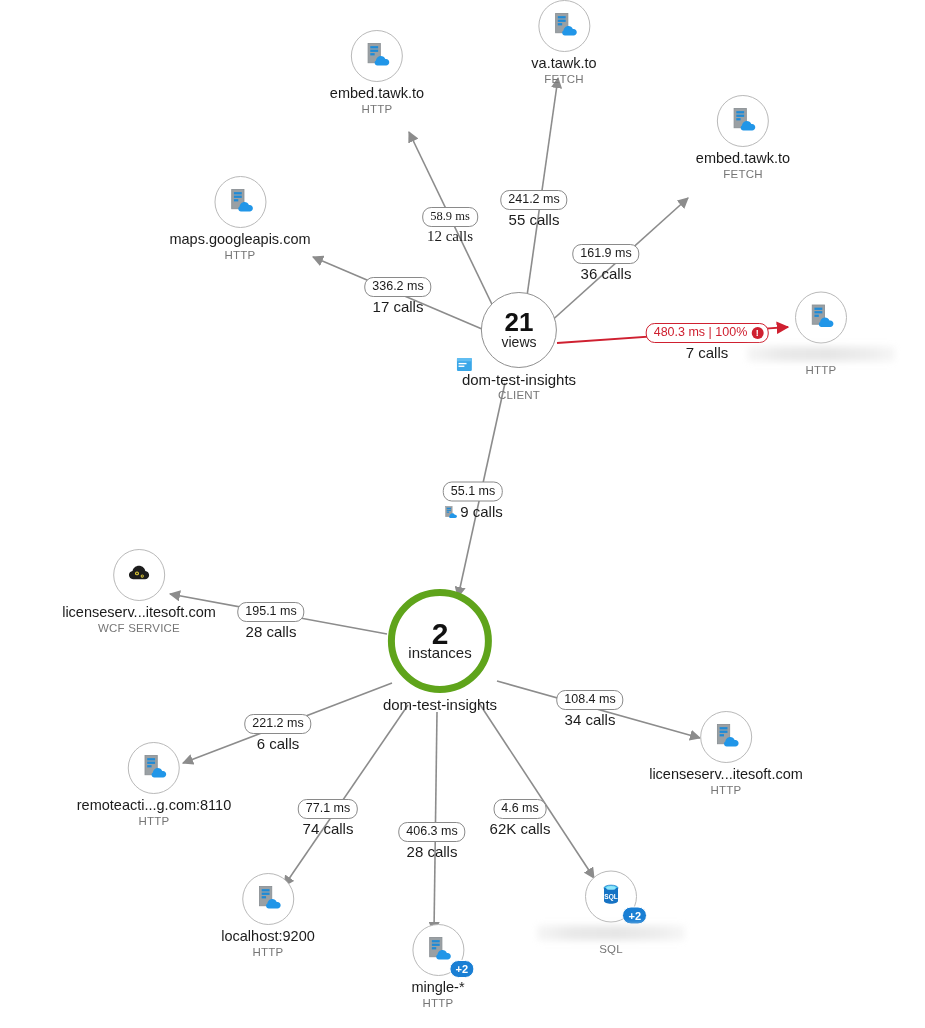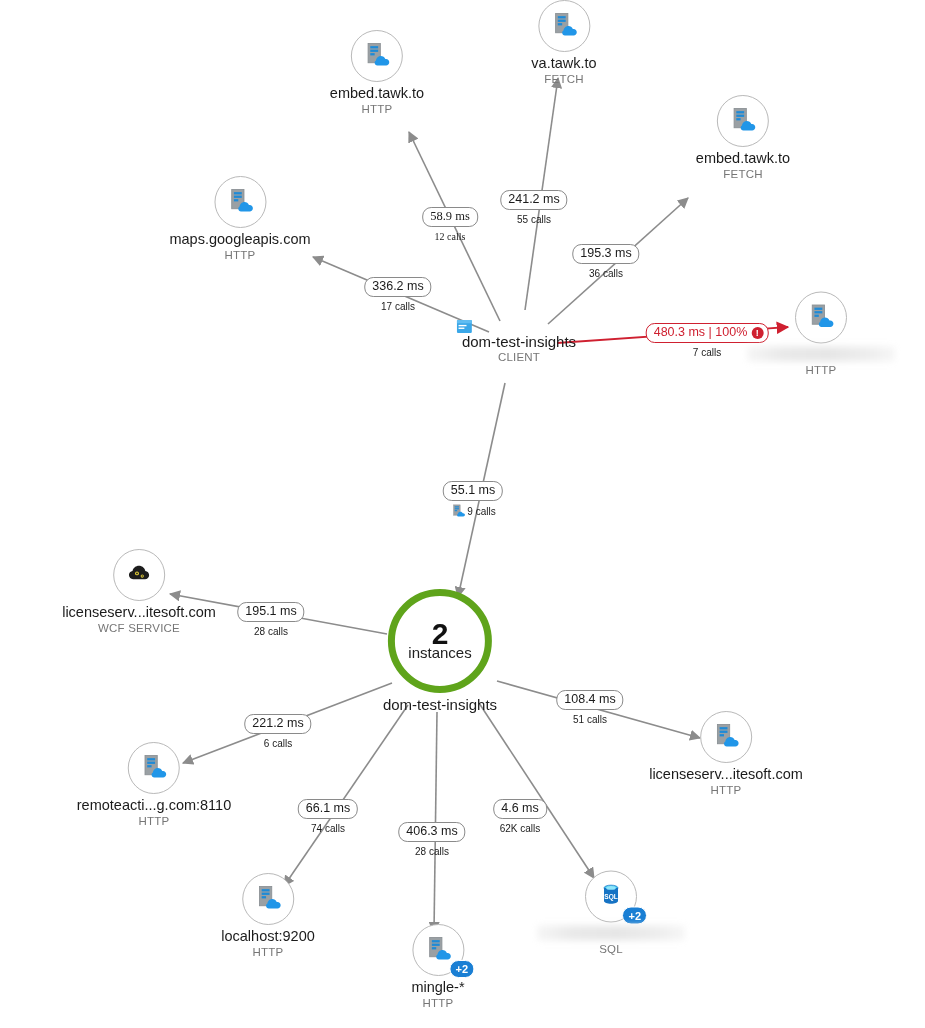--- a/index.html
+++ b/index.html
@@ -42,21 +42,21 @@
     border:1.5px solid #fff;
   }
 
   
   .elabel{position:absolute;transform:translate(-50%,-50%);text-align:center;white-space:nowrap;}
   .pill{
     display:inline-block;border:1px solid #8a8a8a;border-radius:9px;
     background:#fff;color:#1b1b1b;font-size:12.5px;line-height:15px;
     padding:1px 7px 2px 7px;
   }
-  .calls{font-size:10px;color:#1b1b1b;margin-top:2px;line-height:15px;}
+  .calls{font-size:15px;color:#1b1b1b;margin-top:2px;line-height:15px;}
   .calls .ic{display:inline-block;vertical-align:-3px;margin-right:2px;}
 
   .elabel.err .pill{
     border-color:var(--red);color:var(--red);
     padding-right:20px;position:relative;
   }
   .err-dot{
     position:absolute;right:4px;top:50%;transform:translateY(-50%);
     width:12px;height:12px;border-radius:50%;background:var(--red);
     color:#fff;font-size:9px;font-weight:700;line-height:12px;text-align:center;
@@ -91,36 +91,36 @@
         <line x1="437" y1="712" x2="434" y2="932" stroke="#8c8c8c" stroke-width="1.6" marker-end="url(#ah)"></line>
         <line x1="479" y1="703" x2="594" y2="878" stroke="#8c8c8c" stroke-width="1.6" marker-end="url(#ah)"></line>
         <line x1="497" y1="681" x2="700" y2="738" stroke="#8c8c8c" stroke-width="1.6" marker-end="url(#ah)"></line>
       </g>
   </svg>
 
   <div id="edge-labels">
       <div class="elabel" style="left: 398px; top: 295px;"><div class="pill">336.2 ms</div><div class="calls">17 calls</div></div>
       <div class="elabel" style="left: 450px; top: 225px; font-family: Liberation Serif, serif;"><div class="pill">58.9 ms</div><div class="calls">12 calls</div></div>
       <div class="elabel" style="left: 534px; top: 208px;"><div class="pill">241.2 ms</div><div class="calls">55 calls</div></div>
-      <div class="elabel" style="left: 606px; top: 262px;"><div class="pill">195.3 ms</div><div class="calls">36 calls</div></div>
+      <div class="elabel" style="left: 606px; top: 262px;"><div class="pill">161.9 ms</div><div class="calls">36 calls</div></div>
       <div class="elabel err" style="left: 707px; top: 341px;"><div class="pill">480.3 ms | 100%<span class="err-dot">!</span></div><div class="calls">7 calls</div></div>
       <div class="elabel" style="left: 473px; top: 501px;"><div class="pill">55.1 ms</div><div class="calls"><span class="ic"><svg width="15" height="15" viewBox="0 0 32 32">
       <rect x="6" y="4" width="14" height="22" fill="#9aa0a4"></rect>
       <rect x="6" y="4" width="14" height="22" fill="none" stroke="#8b9195" stroke-width="1"></rect>
       <rect x="8.5" y="7" width="9" height="2.6" fill="#1f8ad6"></rect>
       <rect x="8.5" y="11" width="9" height="2.6" fill="#1f8ad6"></rect>
       <rect x="8.5" y="15" width="5" height="2.6" fill="#1f8ad6"></rect>
       <path d="M15 24c0-3.1 2.5-5.6 5.6-5.6 2.3 0 4.3 1.4 5.1 3.4.3-.1.6-.1.9-.1 2 0 3.6 1.6 3.6 3.6S28.6 29 26.6 29H16.6C14.9 29 13.5 27.6 13.5 25.9c0-1 .5-1.9 1.3-2.4z" fill="#2196e8"></path>
     </svg></span>9 calls</div></div>
       <div class="elabel" style="left: 271px; top: 620px;"><div class="pill">195.1 ms</div><div class="calls">28 calls</div></div>
       <div class="elabel" style="left: 278px; top: 732px;"><div class="pill">221.2 ms</div><div class="calls">6 calls</div></div>
-      <div class="elabel" style="left: 328px; top: 817px;"><div class="pill">66.1 ms</div><div class="calls">74 calls</div></div>
+      <div class="elabel" style="left: 328px; top: 817px;"><div class="pill">77.1 ms</div><div class="calls">74 calls</div></div>
       <div class="elabel" style="left: 432px; top: 840px;"><div class="pill">406.3 ms</div><div class="calls">28 calls</div></div>
       <div class="elabel" style="left: 520px; top: 817px;"><div class="pill">4.6 ms</div><div class="calls">62K calls</div></div>
-      <div class="elabel" style="left: 590px; top: 708px;"><div class="pill">108.4 ms</div><div class="calls">51 calls</div></div>
+      <div class="elabel" style="left: 590px; top: 708px;"><div class="pill">108.4 ms</div><div class="calls">34 calls</div></div>
     </div>
   <div id="node-layer">
       <div class="node small" style="left: 377px; top: 73px;">
         <div style="position: relative; width: 52px; height: 52px; margin: 0px auto;">
           <div class="ring" style="position: absolute; left: 0px; top: 0px;">
             <span><svg width="28" height="28" viewBox="0 0 32 32">
       <rect x="6" y="4" width="14" height="22" fill="#9aa0a4"></rect>
       <rect x="6" y="4" width="14" height="22" fill="none" stroke="#8b9195" stroke-width="1"></rect>
       <rect x="8.5" y="7" width="9" height="2.6" fill="#1f8ad6"></rect>
       <rect x="8.5" y="11" width="9" height="2.6" fill="#1f8ad6"></rect>
@@ -314,20 +314,26 @@
       <path d="M15 24c0-3.1 2.5-5.6 5.6-5.6 2.3 0 4.3 1.4 5.1 3.4.3-.1.6-.1.9-.1 2 0 3.6 1.6 3.6 3.6S28.6 29 26.6 29H16.6C14.9 29 13.5 27.6 13.5 25.9c0-1 .5-1.9 1.3-2.4z" fill="#2196e8"></path>
     </svg></span>
           </div>
         </div>
         <div class="labels">
           <div class="name">licenseserv...itesoft.com</div>
           <div class="type">HTTP</div>
         </div>
       </div>
       <div class="node hub" style="left: 519px; top: 347px;">
+        <div class="ring">
+          <div>
+            <div class="hubnum">21</div>
+            <div class="hubsub">views</div>
+          </div>
+        </div>
         <div class="labels" style="position: relative;">
           <div class="name" style="font-size: 15px;">dom-test-insights</div>
           <div class="type">CLIENT</div>
           <span style="position: absolute; left: -6px; top: -15px;"><svg width="17" height="17" viewBox="0 0 32 32">
       <rect x="2" y="4" width="28" height="24" rx="1.5" fill="#3aa7e8"></rect>
       <rect x="2" y="4" width="28" height="6" fill="#60bdf2"></rect>
       <rect x="5" y="13" width="15" height="2.6" fill="#ffffff"></rect>
       <rect x="5" y="18" width="11" height="2.6" fill="#ffffff"></rect>
     </svg></span>
         </div>

